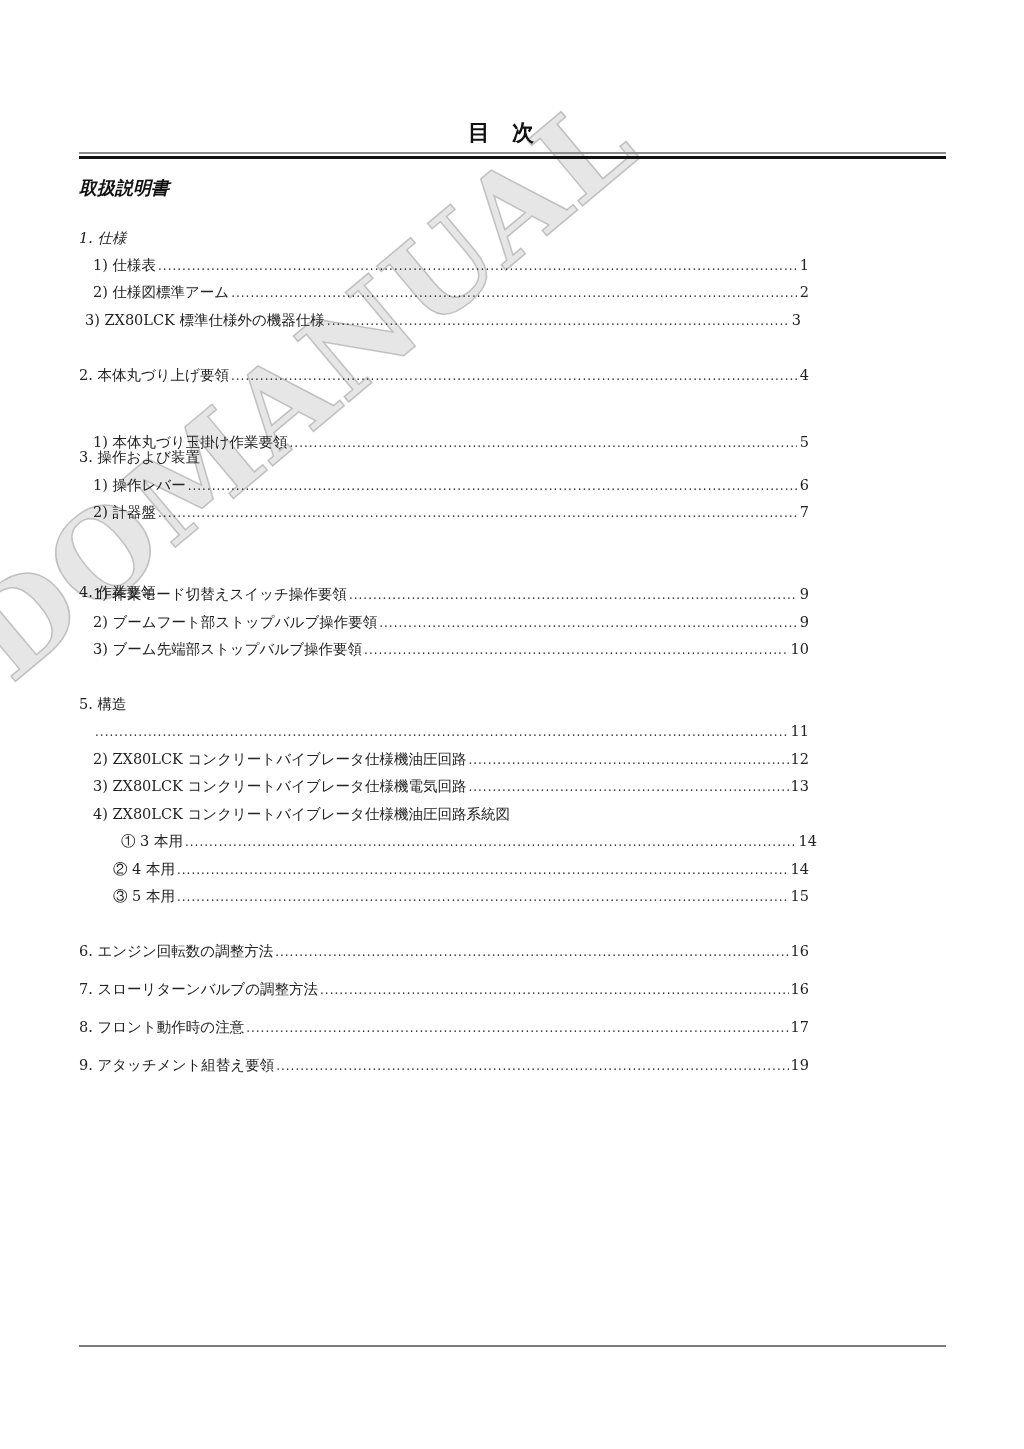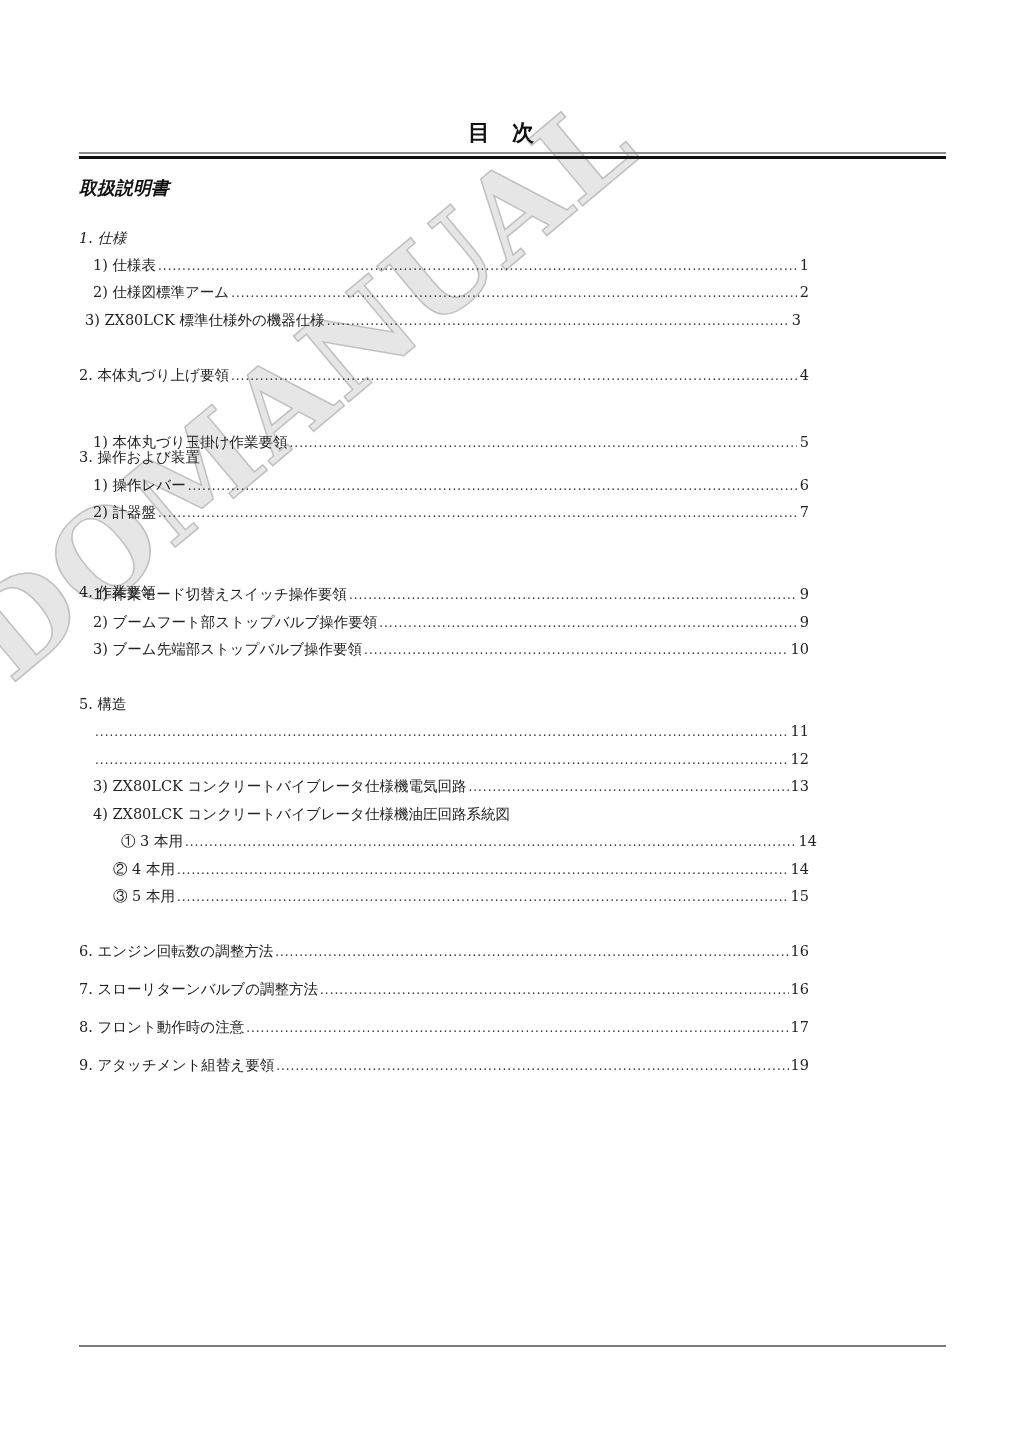--- a/index.html
+++ b/index.html
@@ -97,20 +97,21 @@
       <span class="page">10</span>
     </div>
     <div class="row" style="top: 694px; left: 0px; width: auto;">
       <span class="label">5. 構造</span>
     </div>
     <div class="row" style="top: 721px; left: 14px; width: 716px;">
       <span class="leader"></span>
       <span class="page">11</span>
     </div>
     <div class="row" style="top: 749px; left: 14px; width: 716px;">
+      <span class="label">2) ZX80LCK コンクリートバイブレータ仕様機油圧回路</span>
       <span class="leader"></span>
       <span class="page">12</span>
     </div>
     <div class="row" style="top: 776px; left: 14px; width: 716px;">
       <span class="label">3) ZX80LCK コンクリートバイブレータ仕様機電気回路</span>
       <span class="leader"></span>
       <span class="page">13</span>
     </div>
     <div class="row" style="top: 804px; left: 14px; width: auto;">
       <span class="label">4) ZX80LCK コンクリートバイブレータ仕様機油圧回路系統図</span>

